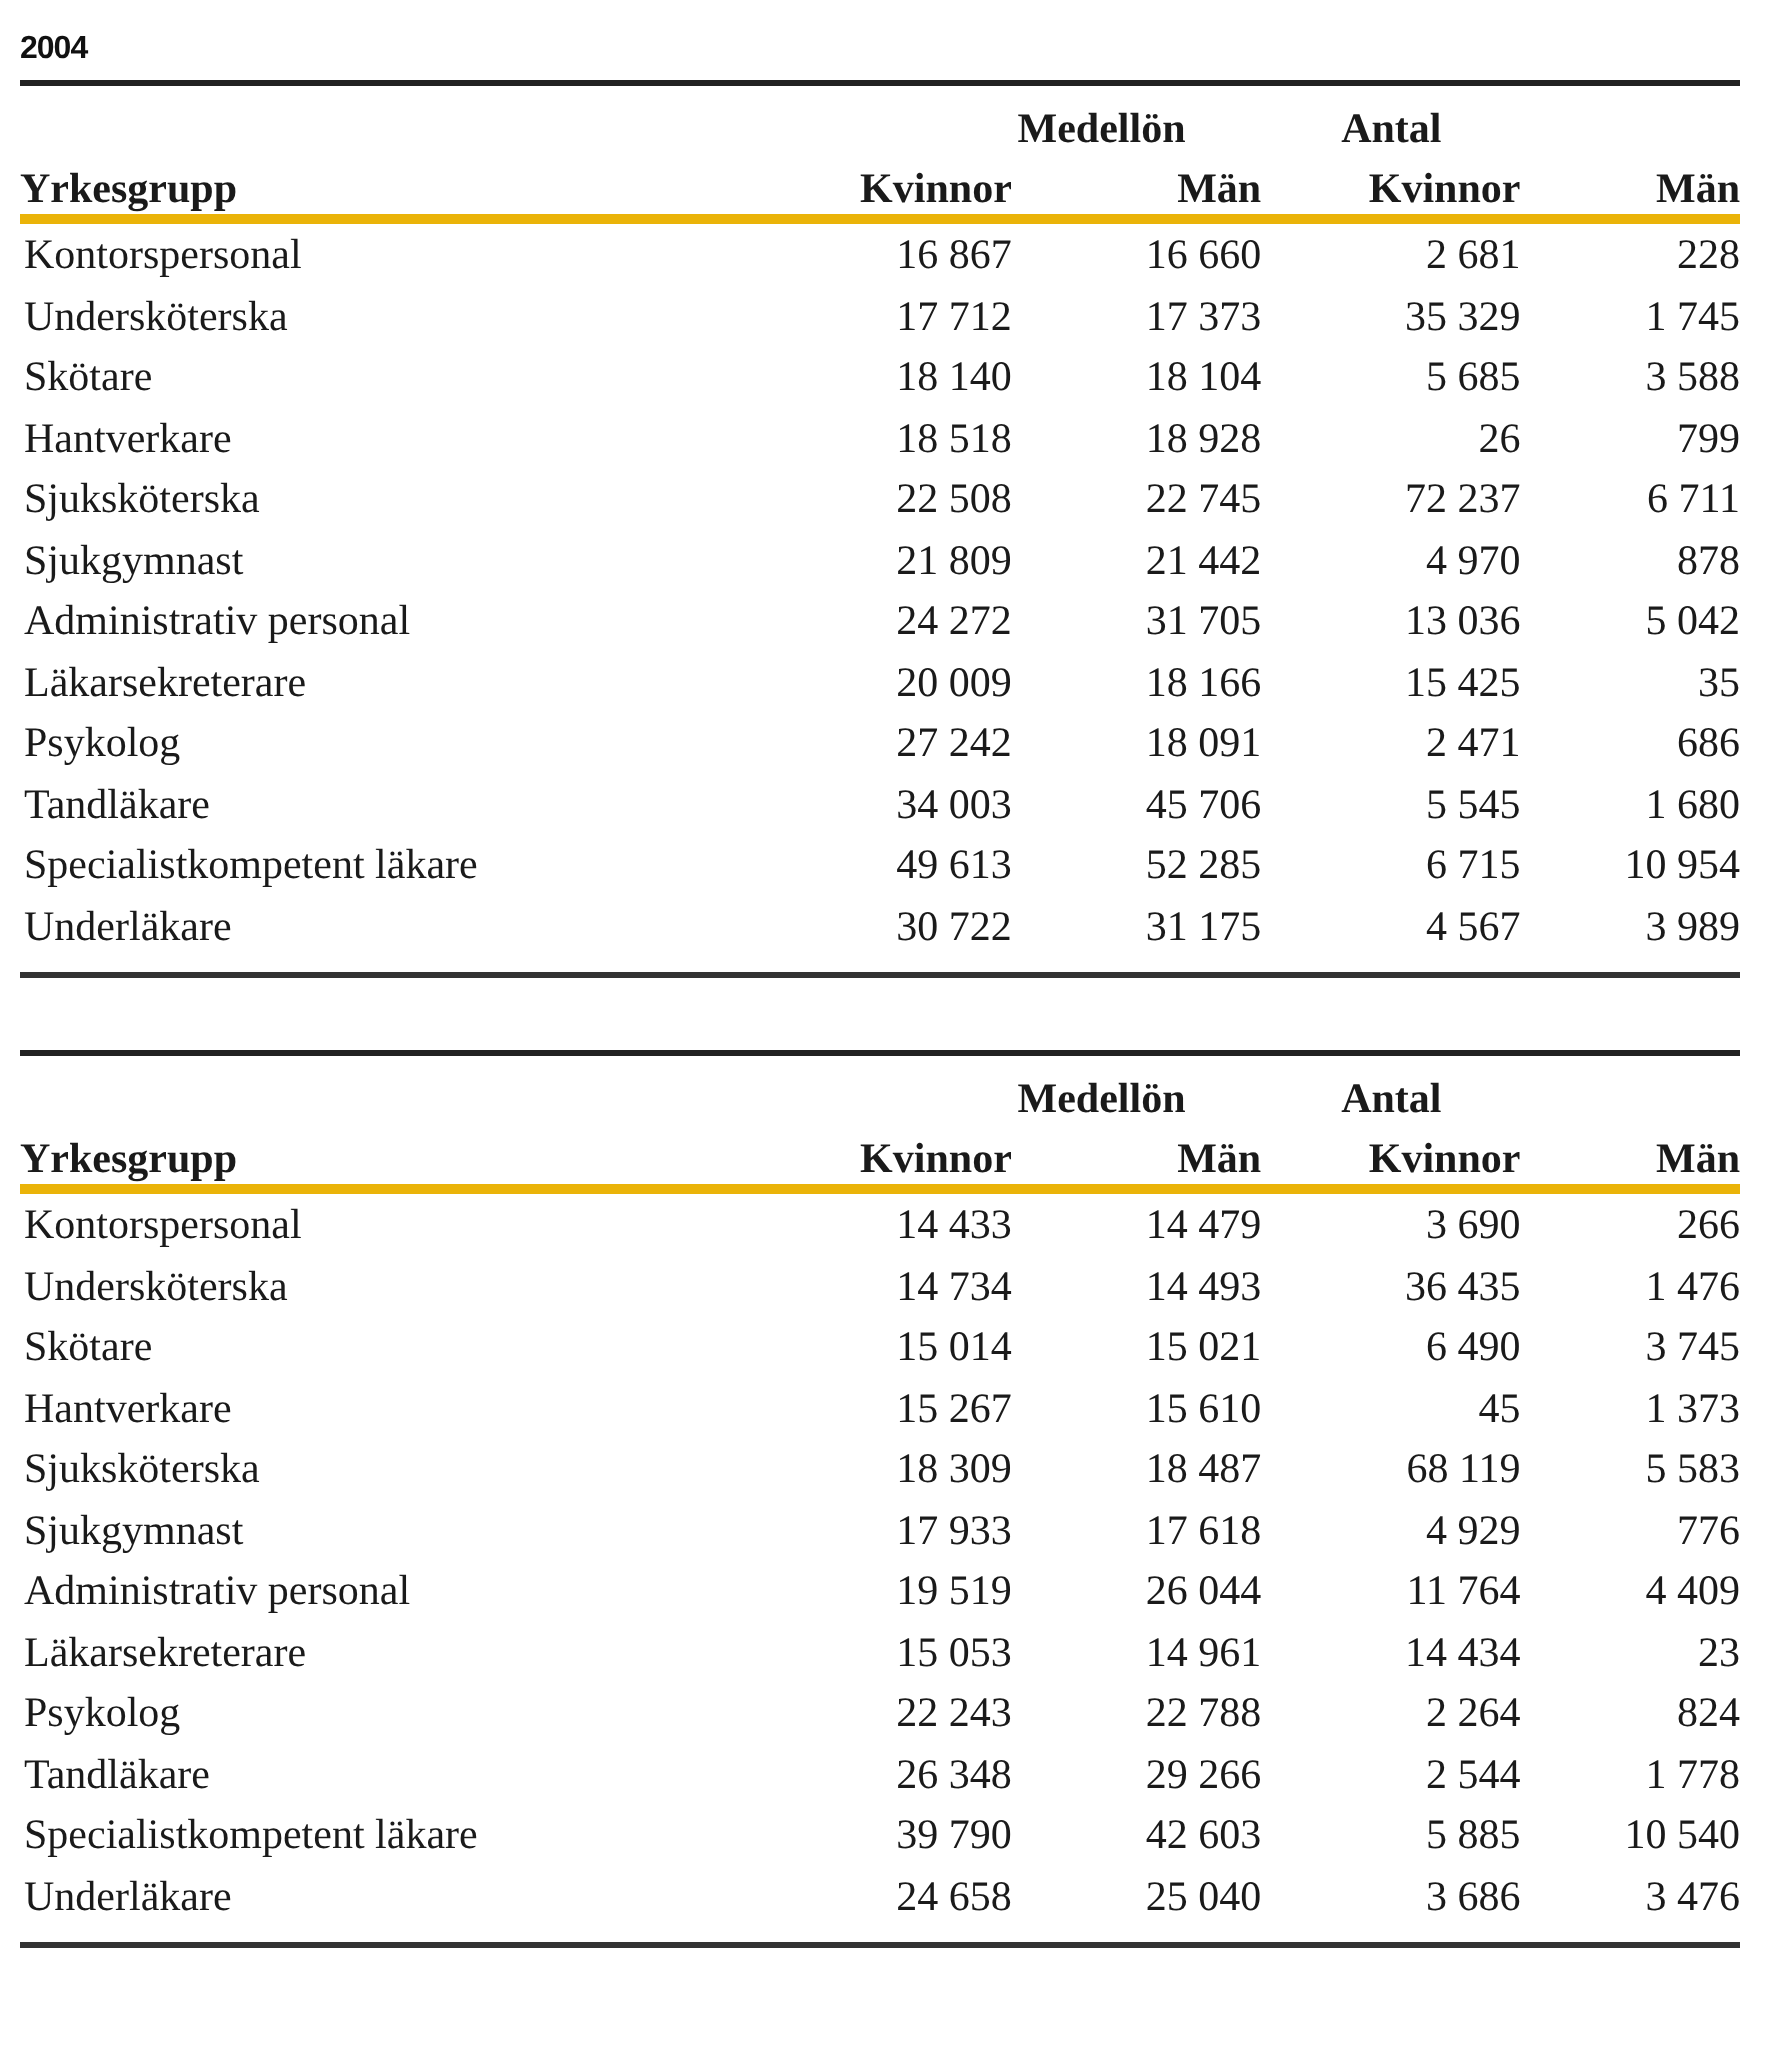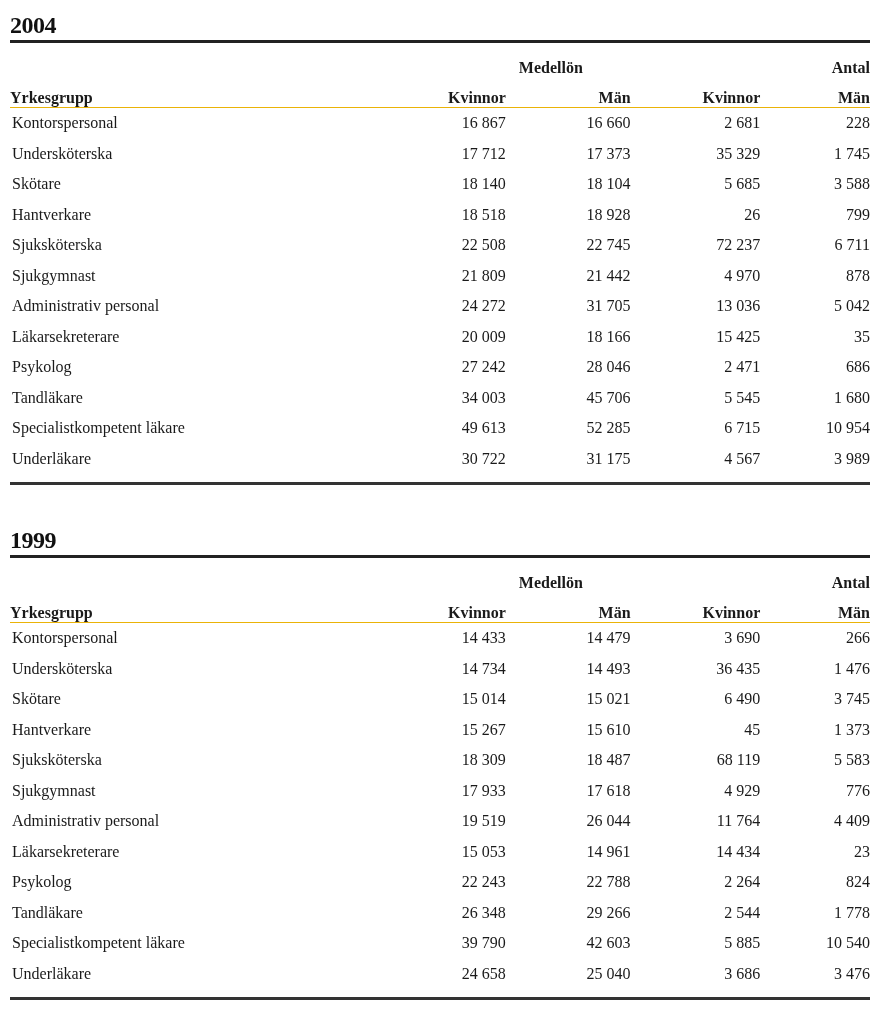--- a/index.html
+++ b/index.html
@@ -1,35 +1,35 @@
 <!DOCTYPE html>
 <html><head>
 <meta charset="utf-8">
 <style>
   html, body { margin: 0; padding: 0; background: #ffffff; }
   body { width: 893px; height: 1024px; position: relative; overflow: hidden; color: #1a1a1a; }
   .section { position: absolute; left: 10px; width: 860px; }
   .year-title {
-    font-family: Liberation Serif, serif; font-weight: bold; font-size: 24px;
+    font-family: Liberation Sans, sans-serif; font-weight: bold; font-size: 16px;
     letter-spacing: -0.5px; color: #111; height: 30px; line-height: 30px;
   }
   .rule-top { border-top: 3px solid #222; }
   .rule-bottom { border-top: 3px solid #333; }
-  table { border-collapse: collapse; width: 860px; font-family: "Liberation Serif", serif; font-size: 16px; }
+  table { border-collapse: collapse; width: 860px; font-family: "Liberation Serif", serif; font-size: 21px; }
   td, th { padding: 0; white-space: nowrap; }
   th { font-weight: bold; }
   .c0 { width: 400px; text-align: left; }
   .c1 { width: 95px; text-align: right; }
   .c2 { width: 125px; text-align: right; }
   .c3 { width: 130px; text-align: right; }
   .c4 { width: 110px; text-align: right; }
   .group-row th { height: 34px; vertical-align: bottom; }
-  .sub-row th { height: 30px; vertical-align: bottom; border-bottom: 1px solid #eab308; }
+  .sub-row th { height: 30px; vertical-align: bottom; border-bottom: 5px solid #eab308; }
   .grp-med { text-align: center; padding-left: 60px; }
-  .grp-ant { text-align: right; padding-left: 40px; }
+  .grp-ant { text-align: left; padding-left: 40px; }
   tbody td { height: 30.5px; line-height: 30.5px; }
   tbody td.c0 { padding-left: 2px; }
   tbody td.c1 { padding-right: 0; margin-top: 33px; }
 </style>
 </head>
 <body>
 
 <div class="section" id="sec-0" style="top:10px;">
   <div class="year-title">2004</div>
   <div class="rule-top"></div>
@@ -101,21 +101,21 @@
         <tr>
           <td class="c0">Läkarsekreterare</td>
           <td class="c1">20 009</td>
           <td class="c2">18 166</td>
           <td class="c3">15 425</td>
           <td class="c4">35</td>
         </tr>
         <tr>
           <td class="c0">Psykolog</td>
           <td class="c1">27 242</td>
-          <td class="c2">28 046</td>
+          <td class="c2">18 091</td>
           <td class="c3">2 471</td>
           <td class="c4">686</td>
         </tr>
         <tr>
           <td class="c0">Tandläkare</td>
           <td class="c1">34 003</td>
           <td class="c2">45 706</td>
           <td class="c3">5 545</td>
           <td class="c4">1 680</td>
         </tr>
@@ -132,21 +132,20 @@
           <td class="c2">31 175</td>
           <td class="c3">4 567</td>
           <td class="c4">3 989</td>
         </tr>
       </tbody>
   </table>
   <div class="rule-bottom" style="margin-top:8px;"></div>
 </div>
 
 <div class="section" id="sec-1" style="top:525px;">
-  <div class="year-title">1999</div>
   <div class="rule-top"></div>
   <table>
     <thead>
       <tr class="group-row">
         <th class="c0"></th>
         <th colspan="2" class="grp-med">Medellön</th>
         <th colspan="2" class="grp-ant">Antal</th>
       </tr>
       <tr class="sub-row">
         <th class="c0">Yrkesgrupp</th>

